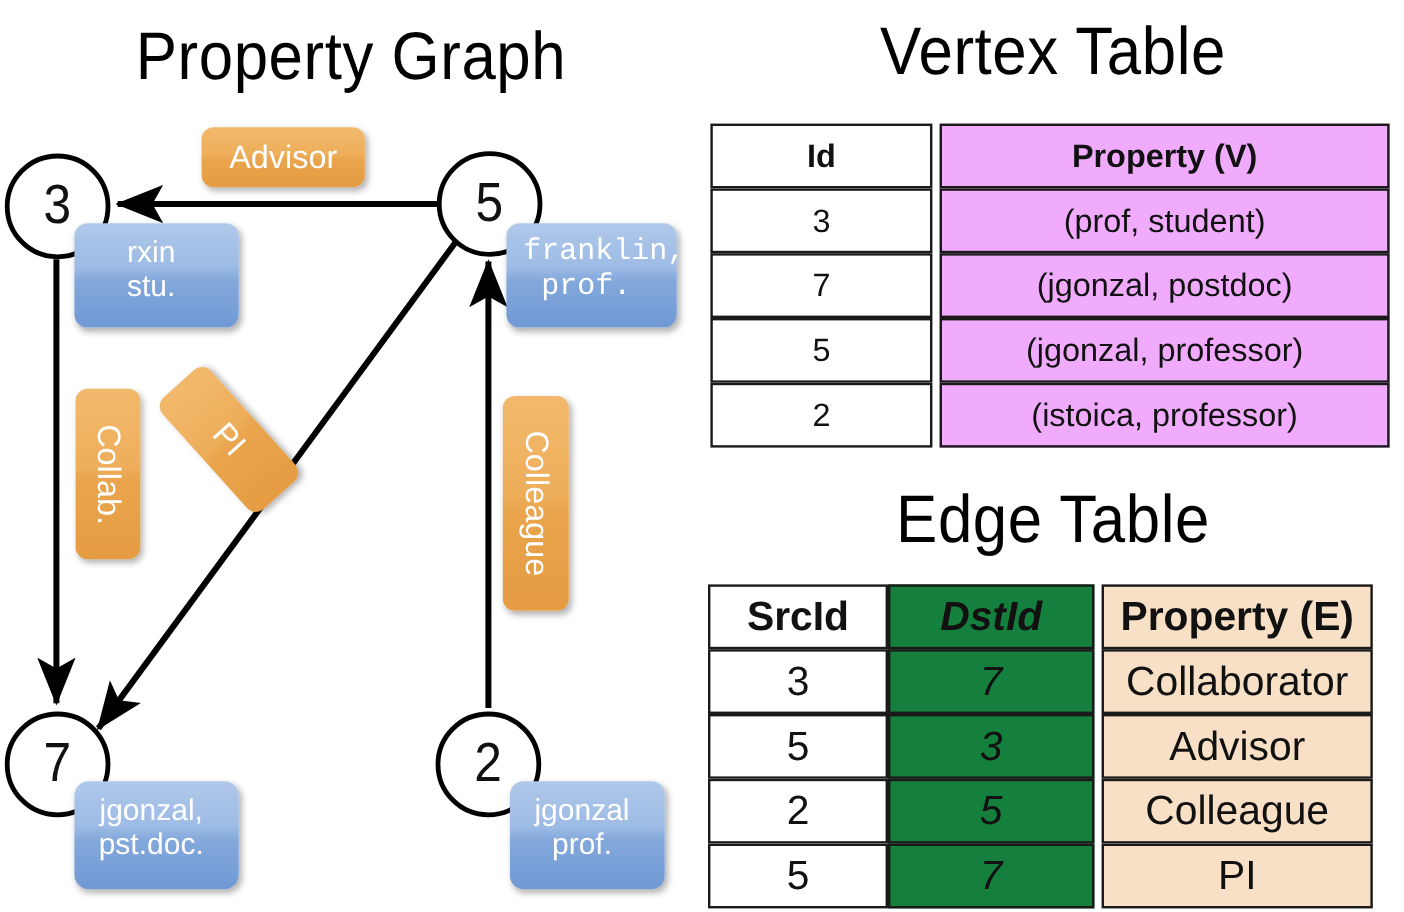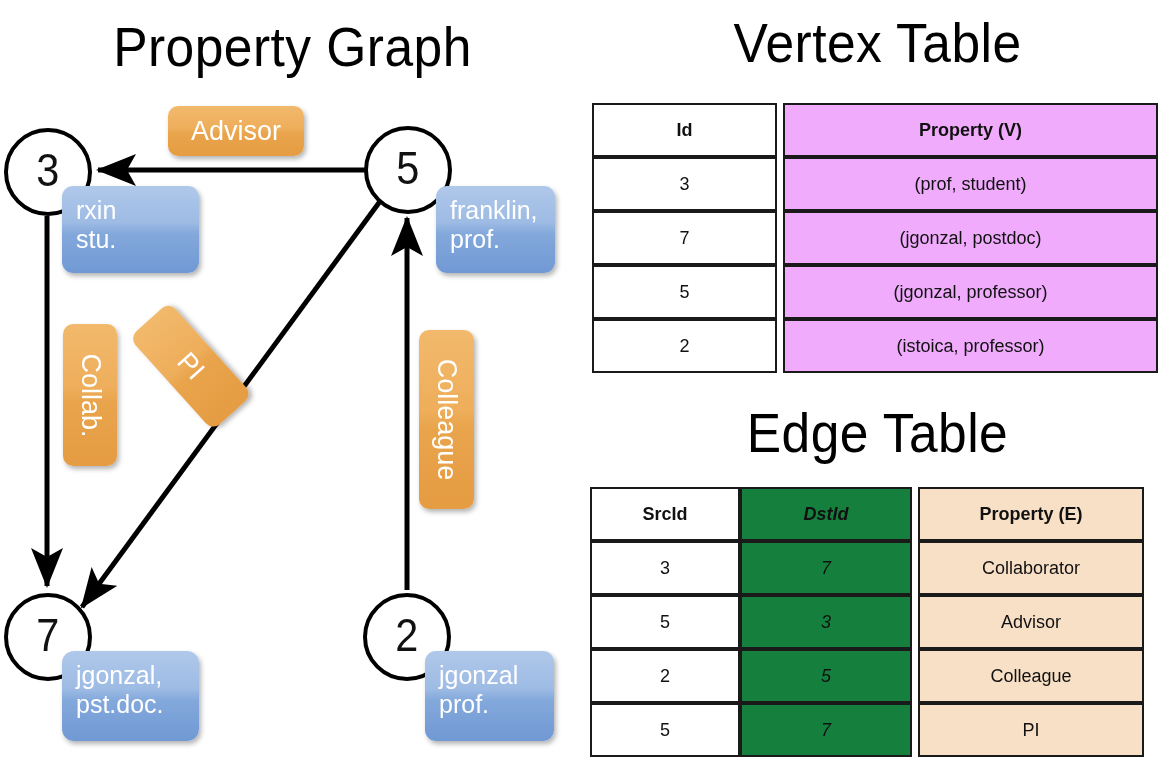--- a/index.html
+++ b/index.html
@@ -55,23 +55,24 @@
     background:linear-gradient(to bottom,#b0c8ea 0%,#9dbbe4 42%,#83a8db 55%,#7099d4 100%);
     box-shadow:2px 3px 5px rgba(0,0,0,0.30);
     color:#ffffff;
     font-size:25px;
     font-weight:300;
     line-height:1.15;
     padding:10px 23px 10px 14px;
     box-sizing:border-box;
     z-index:7;
     font-family:"Liberation Sans", sans-serif;
+    text-align:center;
   }
   #vprop-rxin{left:62px;top:186px;width:137px;height:87px;}
-  #vprop-franklin{left:436px;top:186px;width:119px;height:87px;}
+  #vprop-franklin{left:422px;top:186px;width:142px;height:87px;font-family:Liberation Mono, monospace;}
   #vprop-jgonzal{left:62px;top:651px;width:137px;height:90px;border-radius:12px;}
   #vprop-istoica{left:425px;top:651px;width:129px;height:90px;}
 
   
   .edge-label{
     position:absolute;
     border-radius:10px;
     background:linear-gradient(to bottom,#f2b96c 0%,#eeae5b 45%,#e9a44c 55%,#e59c42 100%);
     box-shadow:2px 3px 5px rgba(0,0,0,0.30);
     color:#ffffff;
@@ -100,27 +101,27 @@
     font-weight:300;
     color:#111;
     padding:0;
     box-sizing:border-box;
   }
   .tbl td.hdr{font-weight:700;}
   .spacer-col{border:none !important;width:6px;background:transparent;}
 
   
   #vertex-table{left:592px;top:103px;}
-  #vertex-table td{height:54px;font-size:18px;margin-left:48px;}
+  #vertex-table td{height:54px;font-size:27px;margin-left:48px;}
   #vertex-table td.c-id{width:185px;background:#ffffff;}
   #vertex-table td.c-prop{width:375px;background:#f0abfc;}
 
   
   #edge-table{left:590px;top:487px;}
-  #edge-table td{height:54px;font-size:18px;}
+  #edge-table td{height:54px;font-size:34px;}
   #edge-table td.c-src{width:150px;background:#ffffff;}
   #edge-table td.c-dst{width:172px;background:#15803d;font-style:italic;}
   #edge-table td.c-prop{width:226px;background:#f8e0c6;}
 </style>
 </head>
 <body>
 
 <div class="stage">
 
   <div class="big-title" id="title-property-graph">Property Graph</div>

